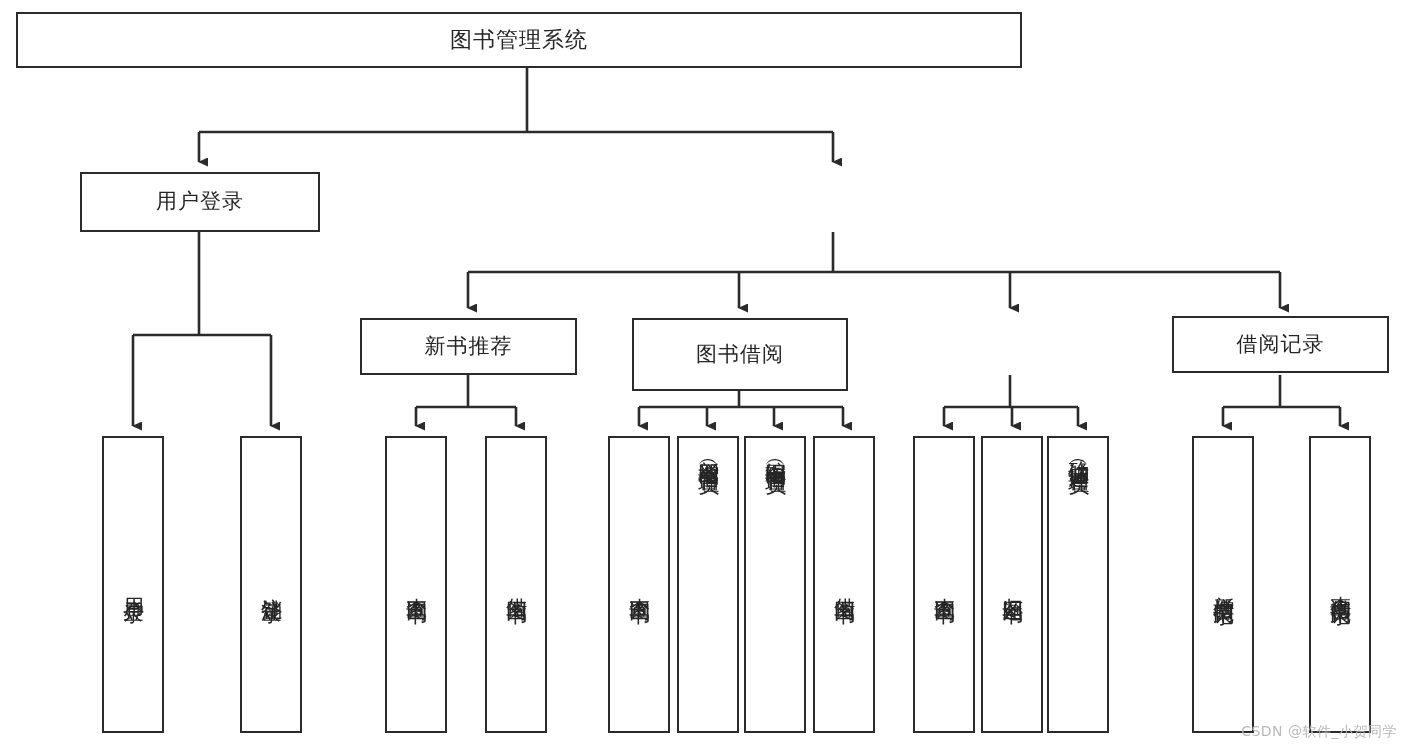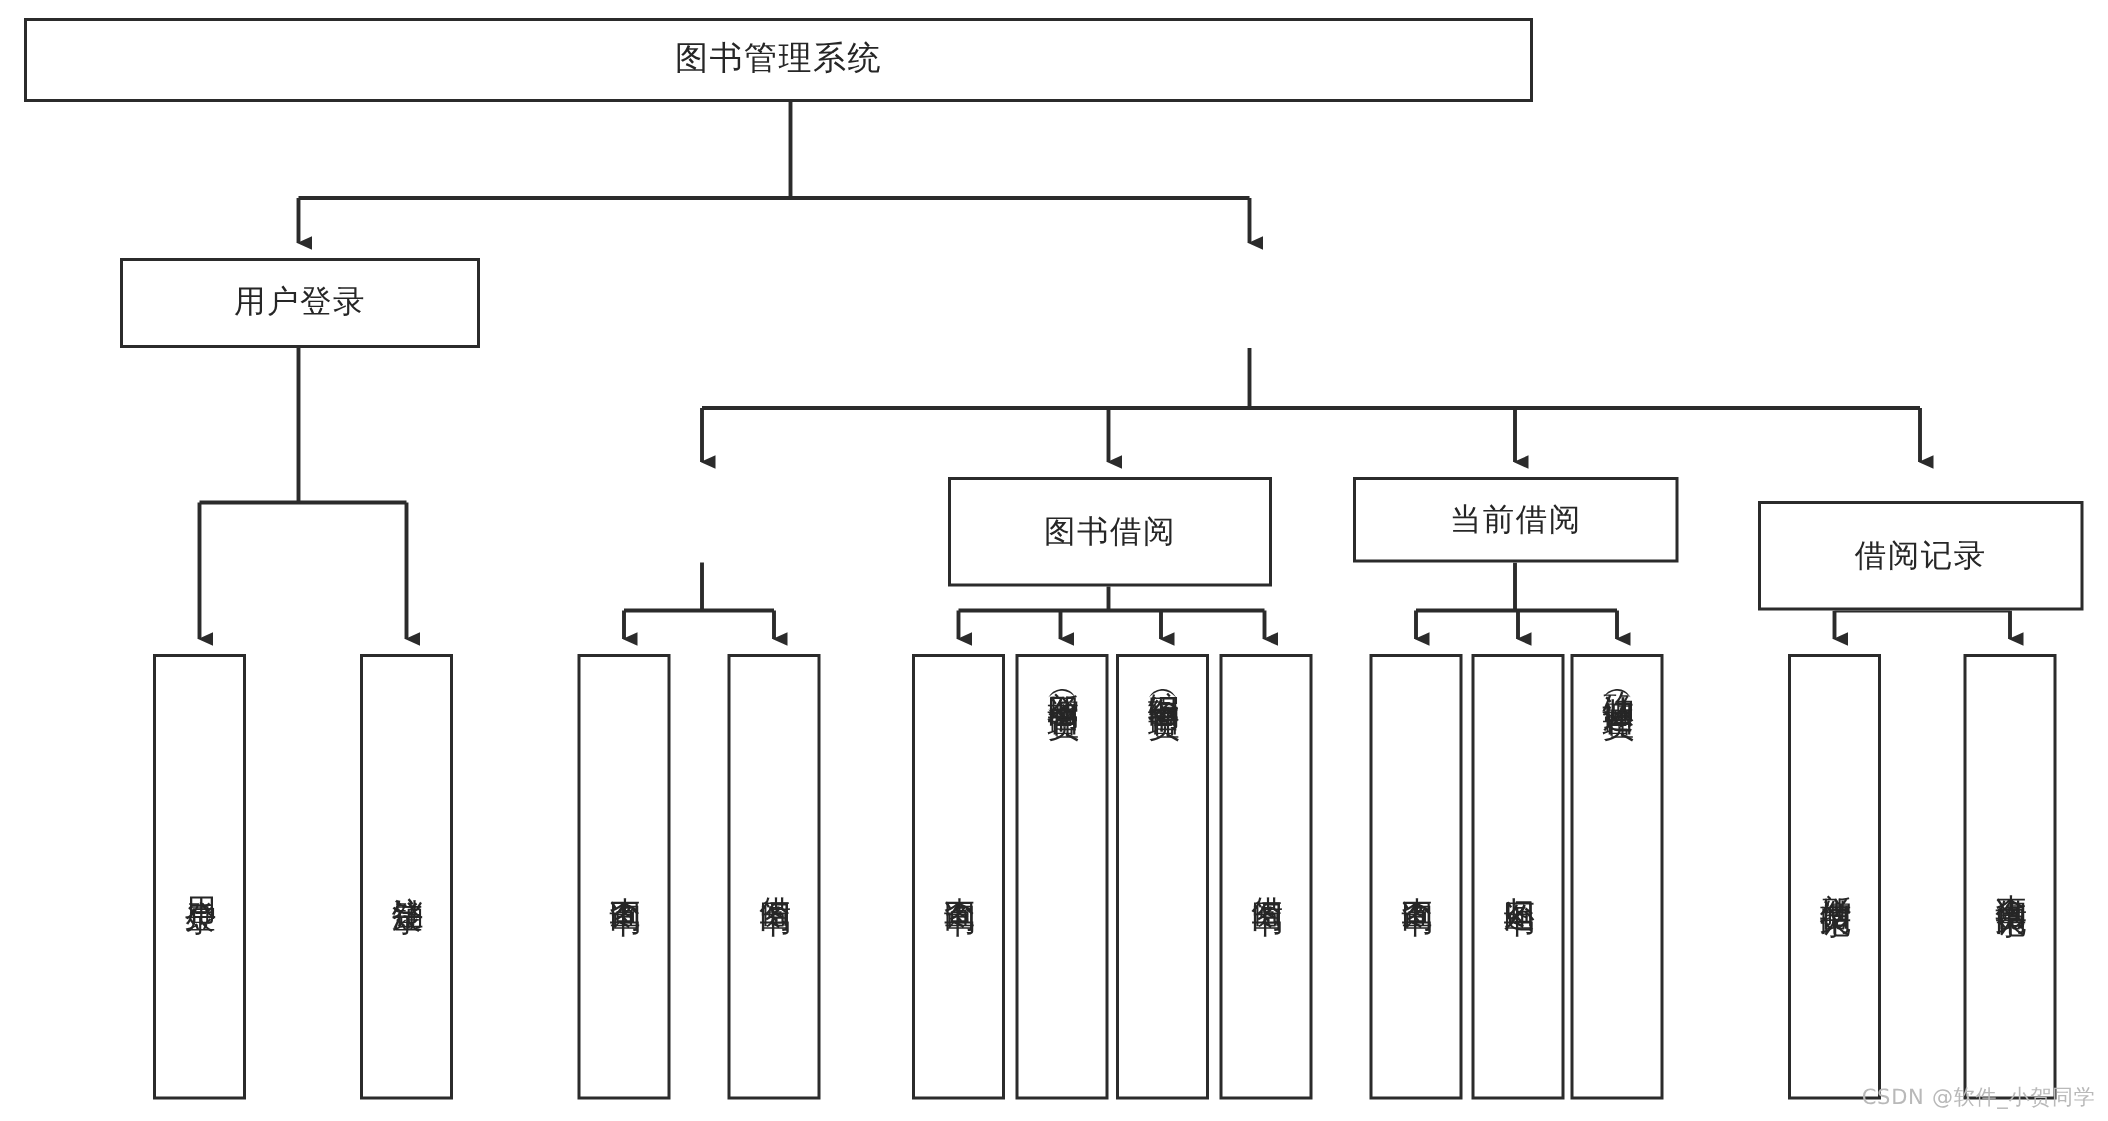--- a/index.html
+++ b/index.html
@@ -134,27 +134,27 @@
   </svg>
 
   <div class="node horiz root" style="left:16px; top:12px; width:1006px; height:56px;">
     <span>图书管理系统</span>
   </div>
 
   <div class="node horiz" style="left:80px; top:172px; width:240px; height:60px;">
     <span>用户登录</span>
   </div>
 
+  <div class="node horiz" style="left:360px; top:318px; width:217px; height:57px;">
+    <span>新书推荐</span>
+  </div>
   <div class="node horiz" style="left:632px; top:318px; width:216px; height:73px;">
     <span>图书借阅</span>
   </div>
-  <div class="node horiz" style="left:902px; top:318px; width:217px; height:57px;">
-    <span>当前借阅</span>
-  </div>
-  <div class="node horiz" style="left:1172px; top:334px; width:217px; height:73px;">
+  <div class="node horiz" style="left:1172px; top:316px; width:217px; height:57px;">
     <span>借阅记录</span>
   </div>
 
   <div class="node vert centered" style="left:102px; top:436px; width:62px; height:297px;">
     <span class="vlabel">用户登录</span>
   </div>
   <div class="node vert centered" style="left:240px; top:436px; width:62px; height:297px;">
     <span class="vlabel">注销登录</span>
   </div>
 

